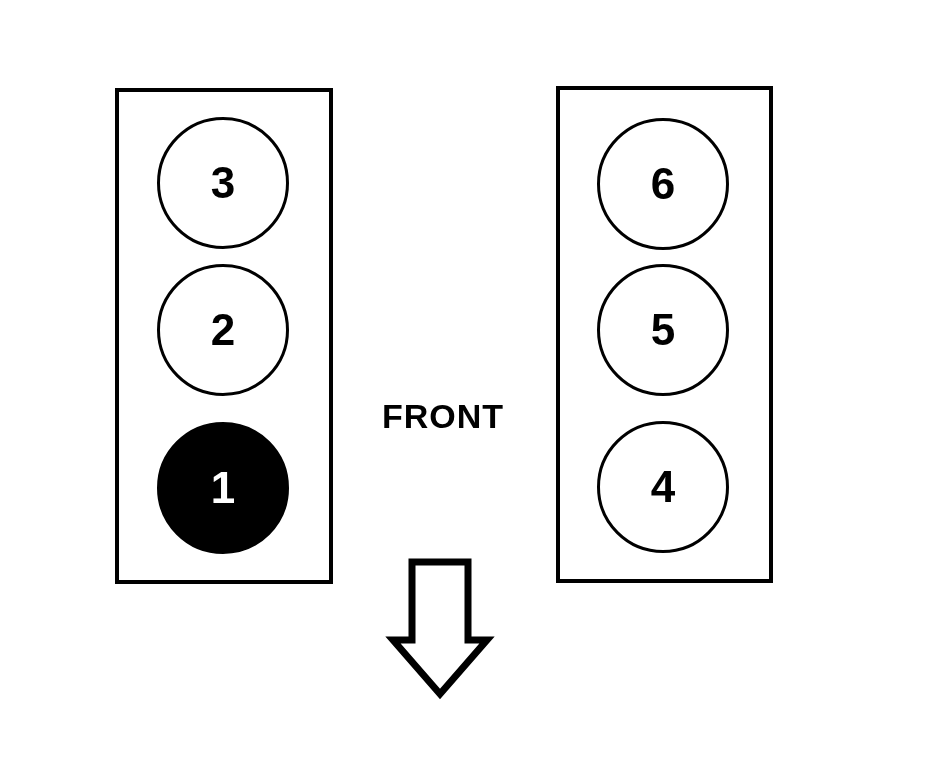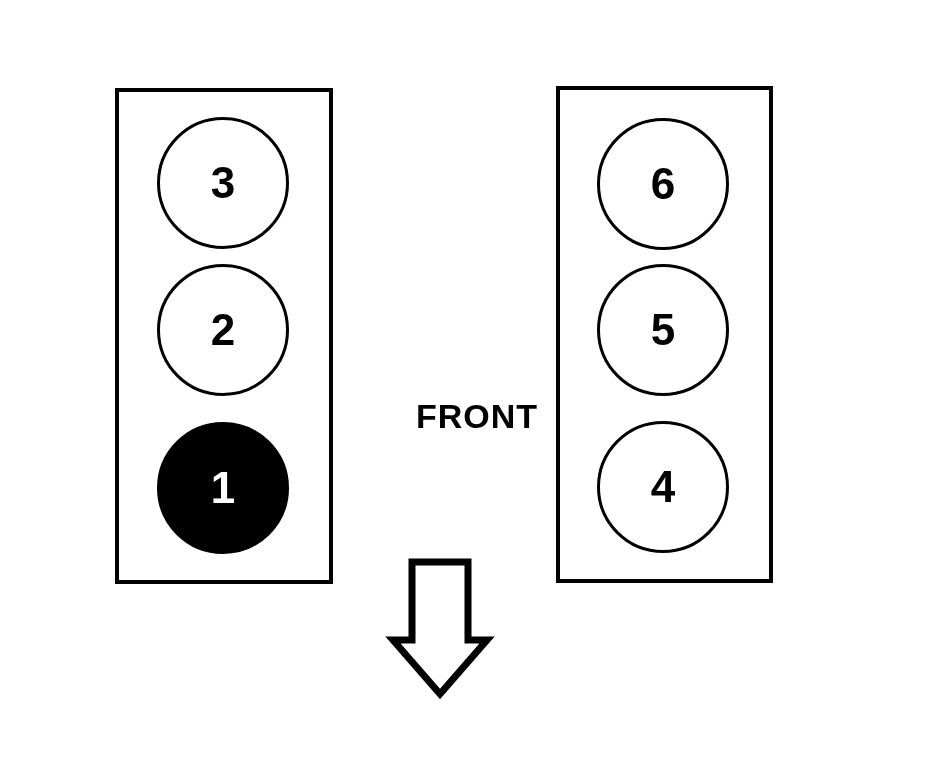--- a/index.html
+++ b/index.html
@@ -50,21 +50,21 @@
   
   .cyl-6 { left: 597px; top: 118px; }
   .cyl-5 { left: 597px; top: 264px; }
   .cyl-4 { left: 597px; top: 421px; }
 
   .front-label {
     position: absolute;
     left: 348px;
     top: 399px;
     width: 190px;
-    text-align: right;
+    text-align: center;
     font-weight: bold;
     font-size: 34px;
     line-height: 35px;
     letter-spacing: 1px;
     color: #000000;
     white-space: nowrap;
   }
   .front-arrow {
     position: absolute;
     left: 385px;

